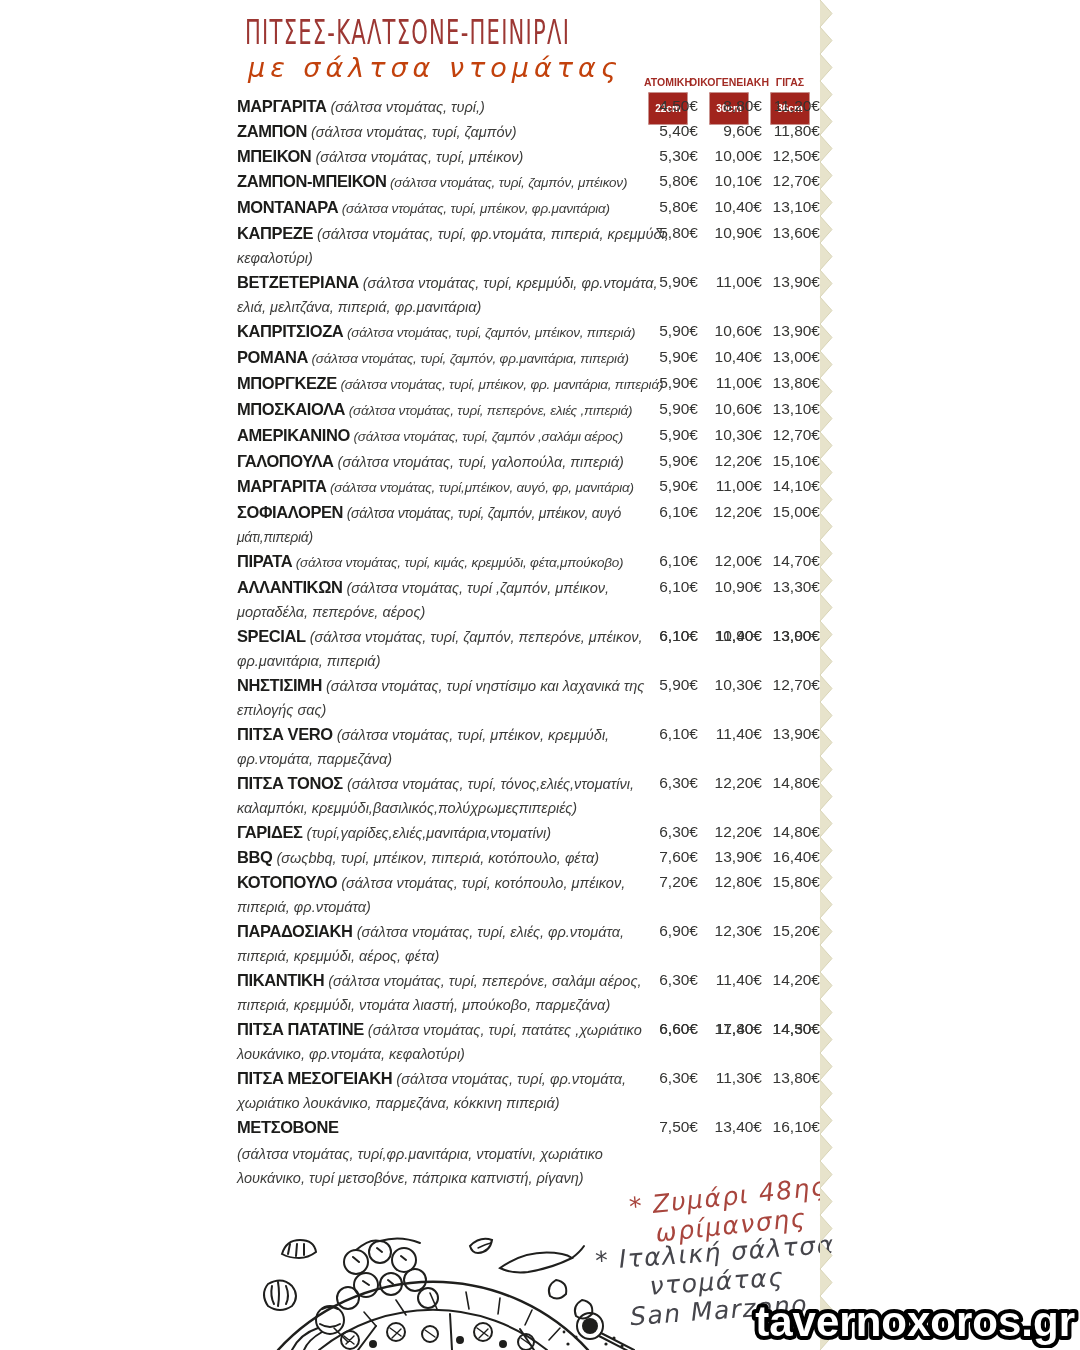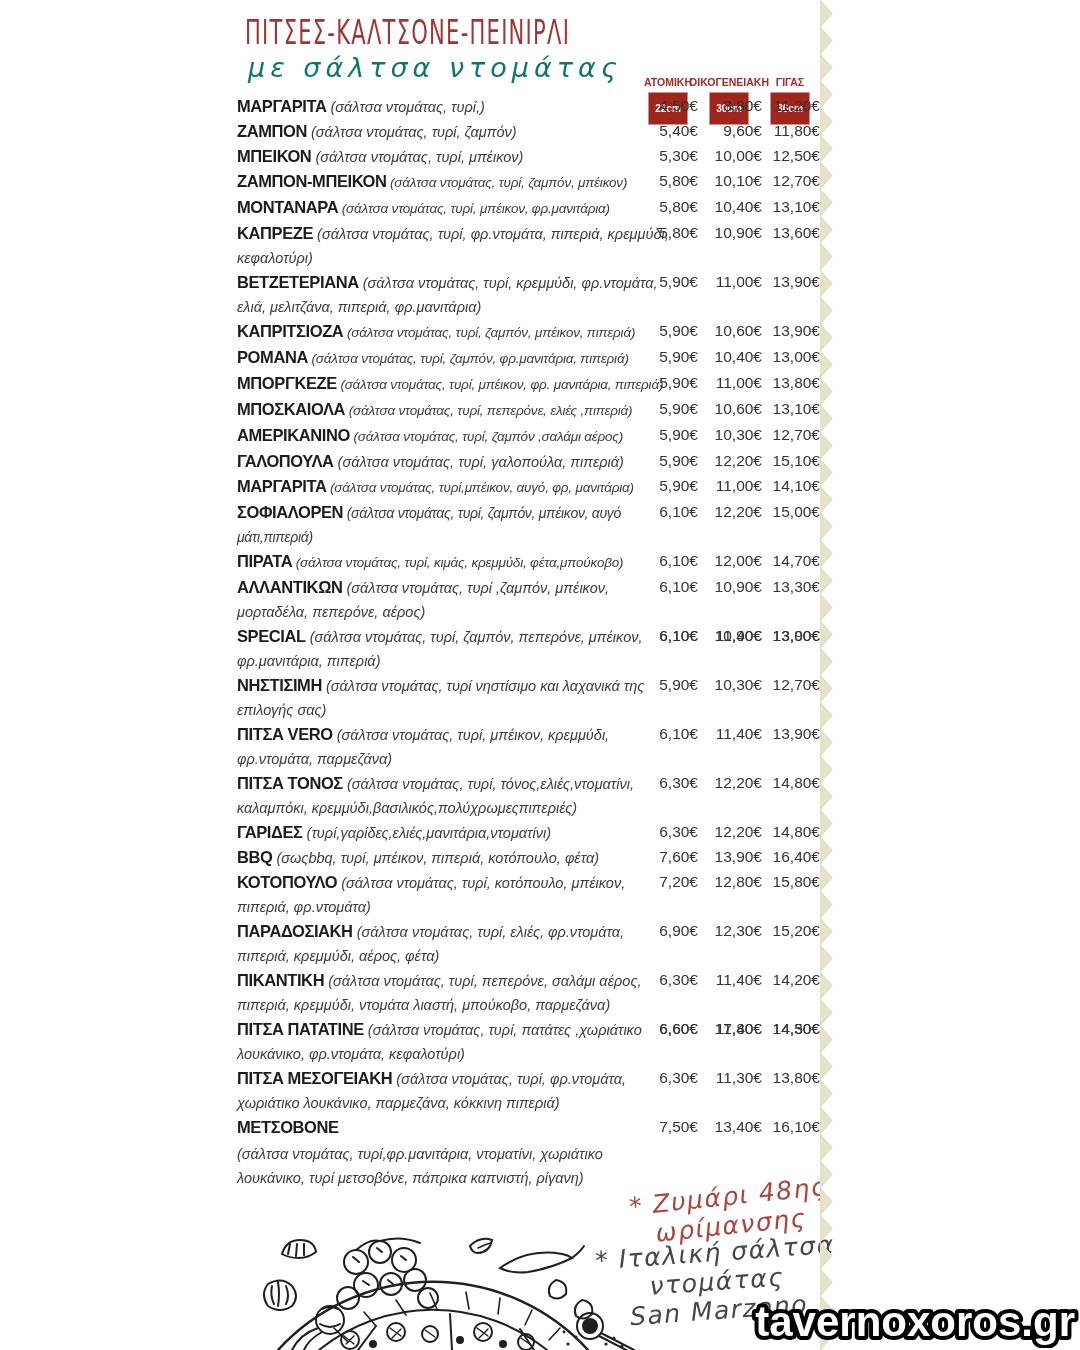--- a/index.html
+++ b/index.html
@@ -5,21 +5,21 @@
   html,body{margin:0;padding:0;background:#ffffff;}
   .page{position:relative;width:1080px;height:1350px;background:#ffffff;overflow:hidden;
         font-family:"Liberation Sans",sans-serif;}
 
   
   .title{position:absolute;left:245px;top:12px;margin:0;font-size:34px;font-weight:400;
          color:#9c3733;letter-spacing:2px;white-space:nowrap;
          transform:scaleX(0.62);transform-origin:left top;
          font-family:"DejaVu Sans",sans-serif;}
   .subtitle{position:absolute;left:248px;top:52px;font-size:27px;font-style:italic;
-            color:#0f766e;letter-spacing:5px;white-space:nowrap;
+            color:#c2410c;letter-spacing:5px;white-space:nowrap;
             font-family:"DejaVu Sans",sans-serif;}
 
   .size-header{position:absolute;left:639px;top:76px;width:182px;}
   .size-labels{display:flex;}
   .size-label{font-weight:700;font-size:10.5px;color:#a22b24;display:flex;justify-content:center;
               white-space:nowrap;overflow:visible;}
   .size-label:nth-child(1){width:58px}.size-label:nth-child(2){width:64px}.size-label:nth-child(3){width:58px}
   .size-badges{display:flex;margin-top:4px;}
   .badge-cell{display:flex;justify-content:center;}
   .badge-cell:nth-child(1){width:58px}.badge-cell:nth-child(2){width:64px}.badge-cell:nth-child(3){width:58px}

